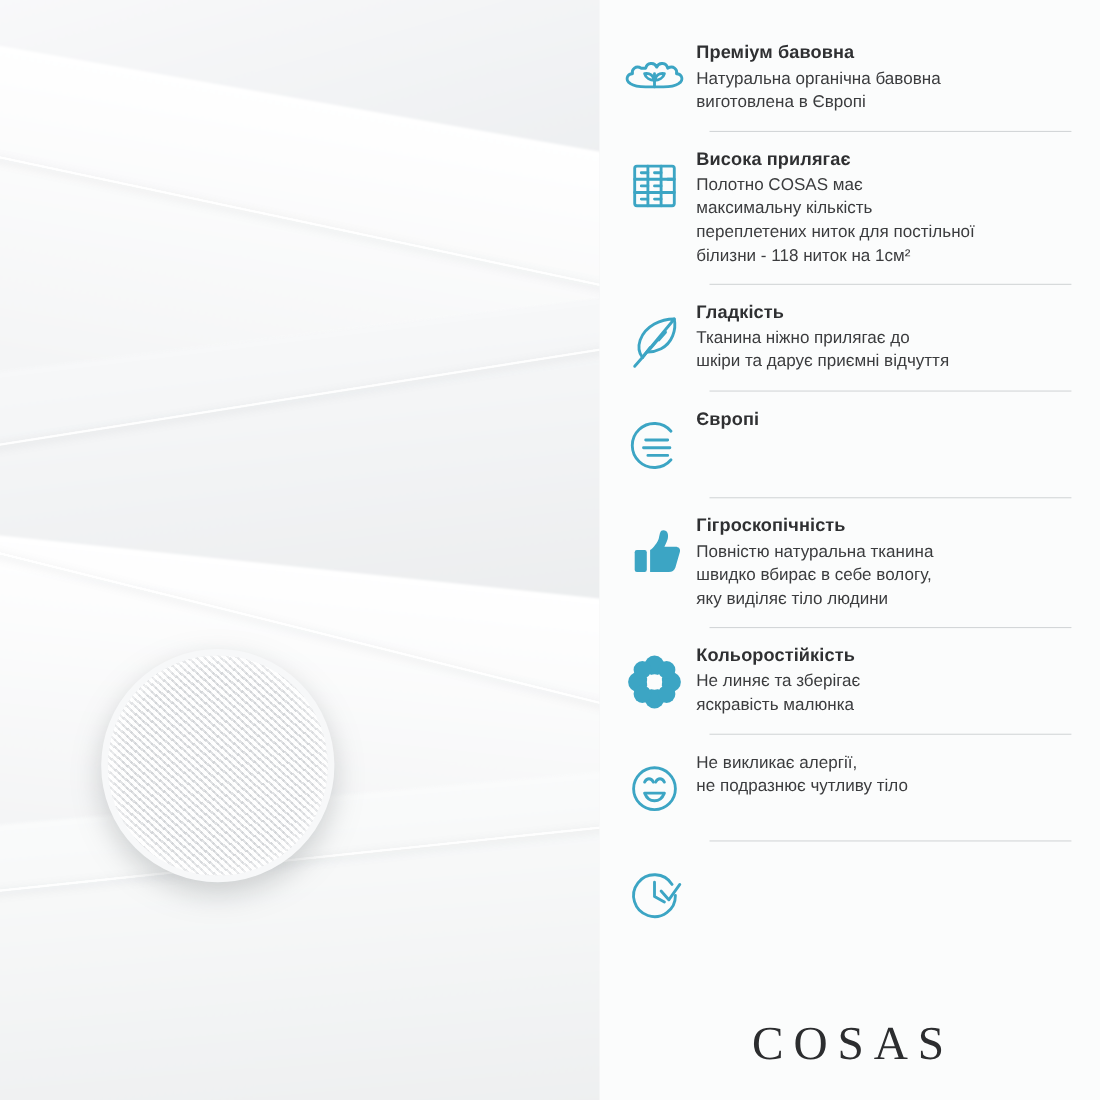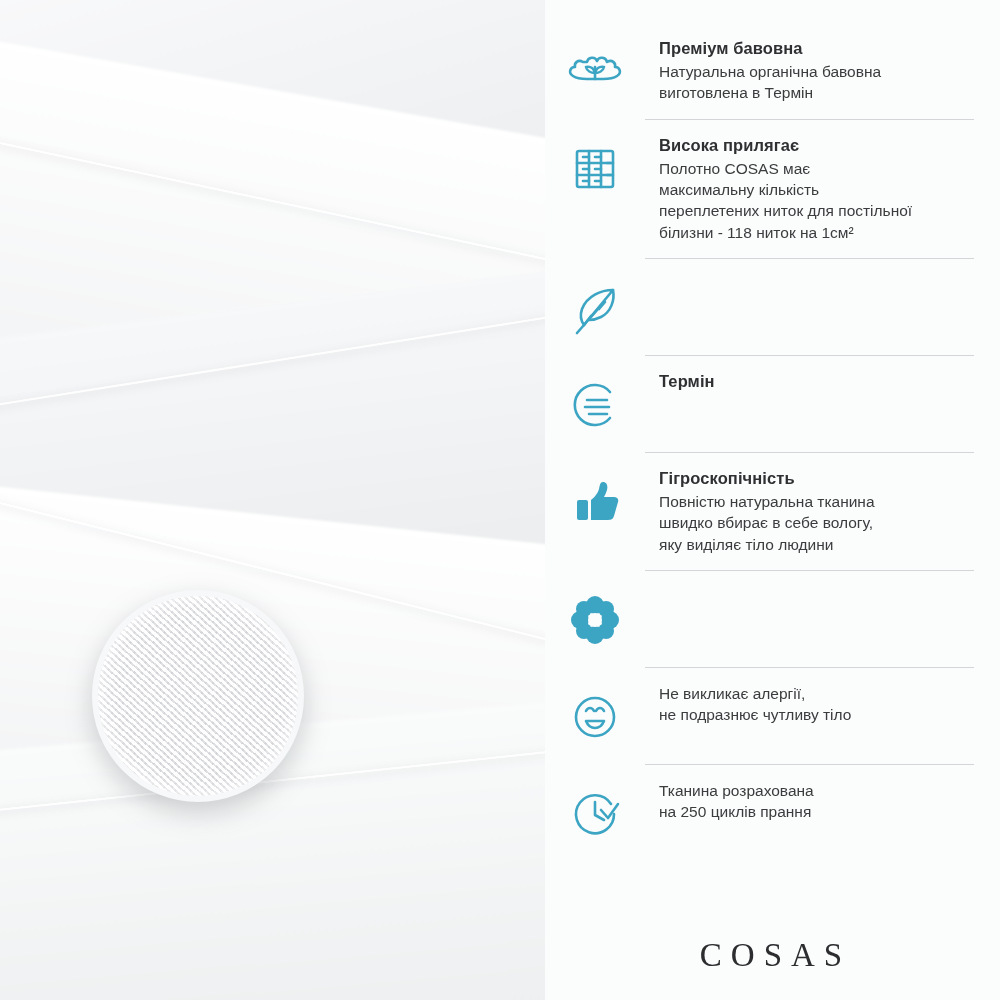--- a/index.html
+++ b/index.html
@@ -105,21 +105,21 @@
     position: absolute;
     left: 0; top: 0;
     width: 455px;
     padding: 34px 26px 0 14px;
     box-sizing: border-box;
   }
 
   .feature {
     display: flex;
     align-items: flex-start;
-    gap: 28px;
+    gap: 2px;
     padding: 0 0 0 0;
   }
   .icon-cell {
     flex: 0 0 72px;
     width: 72px;
     display: flex;
     align-items: center;
     justify-content: center;
     padding-top: 2px;
   }
@@ -147,21 +147,21 @@
     background: #d3d6d8;
     margin: 11px 0 11px 86px;
   }
   .feature-block { padding: 4px 0; }
 
   .brand {
     position: absolute;
     left: 0; bottom: 26px;
     width: 455px;
     text-align: center;
-    font-size: 33px;
+    font-size: 43px;
     letter-spacing: 9px;
     color: #2c2d2f;
     font-family: "Liberation Serif", serif;
     padding-left: 6px;
     box-sizing: border-box;
   }
 
   svg { display: block; }
   .ic { stroke: #3ca5c4; fill: none; stroke-width: 2.6; stroke-linecap: round; stroke-linejoin: round; }
   .ic-fill { fill: #3ca5c4; }
@@ -193,21 +193,21 @@
             <svg width="64" height="64" viewBox="0 0 64 64">
               <path class="ic" d="M20 22c-5-3-9 1-8 5 -5 0-7 6-2 9 3 2 9 3 14 3h16c5 0 11-1 14-3 5-3 3-9-2-9 1-4-3-8-8-5 -1-5-8-6-10-1 -2-5-9-4-10 1z"></path>
               <path class="ic" d="M32 39V27"></path>
               <path class="ic" d="M32 33c-4 0-8-2-9-6 5-1 8 2 9 6z"></path>
               <path class="ic" d="M32 33c4 0 8-2 9-6 -5-1-8 2-9 6z"></path>
             </svg>
           </div>
           <div class="txt-cell">
             <p class="f-title">Преміум бавовна</p>
             <p class="f-desc">Натуральна органічна бавовна
-виготовлена в Термін</p>
+виготовлена в Європі</p>
           </div>
         </div>
       </div>
       <div class="divider"></div>
 
       <div class="feature-block">
         <div class="feature">
           <div class="icon-cell">
             <svg width="64" height="64" viewBox="0 0 64 64">
               <rect class="ic" x="14" y="14" width="36" height="36" rx="2"></rect>
@@ -230,34 +230,39 @@
 
         <div class="feature">
           <div class="icon-cell">
             <svg width="64" height="64" viewBox="0 0 64 64">
               <path class="ic" d="M50 14c-12 0-26 6-31 19 -2 6-1 12 2 16l29-35z"></path>
               <path class="ic" d="M50 14c2 10-2 22-12 27 -4 2-8 3-12 3"></path>
               <path class="ic" d="M21 49l-7 8"></path>
               <path class="ic" d="M28 40l-7 9M35 33l-7 8M42 26l-6 7"></path>
             </svg>
           </div>
+          <div class="txt-cell">
+            <p class="f-title">Гладкість</p>
+            <p class="f-desc">Тканина ніжно прилягає до
+шкіри та дарує приємні відчуття</p>
+          </div>
         </div>
       </div>
       <div class="divider"></div>
 
       <div class="feature-block">
         <div class="feature">
           <div class="icon-cell">
             <svg width="64" height="64" viewBox="0 0 64 64">
               <path class="ic" d="M47 19a20 20 0 1 0 0 26"></path>
               <path class="ic" d="M24 27h20M22 34h24M26 41h18" stroke-width="3.4"></path>
             </svg>
           </div>
           <div class="txt-cell">
-            <p class="f-title">Термін</p>
+            <p class="f-title">Європі</p>
           </div>
         </div>
       </div>
       <div class="divider"></div>
 
       <div class="feature-block">
         <div class="feature">
           <div class="icon-cell">
             <svg width="64" height="64" viewBox="0 0 64 64">
               <rect class="ic-fill" x="14" y="30" width="11" height="20" rx="2"></rect>
@@ -284,20 +289,25 @@
                 <circle cx="17" cy="32" r="9"></circle>
                 <circle cx="47" cy="32" r="9"></circle>
                 <circle cx="21" cy="21" r="8"></circle>
                 <circle cx="43" cy="21" r="8"></circle>
                 <circle cx="21" cy="43" r="8"></circle>
                 <circle cx="43" cy="43" r="8"></circle>
               </g>
               <circle cx="32" cy="32" r="7" fill="#fbfcfc"></circle>
             </svg>
           </div>
+          <div class="txt-cell">
+            <p class="f-title">Кольоростійкість</p>
+            <p class="f-desc">Не линяє та зберігає
+яскравість малюнка</p>
+          </div>
         </div>
       </div>
       <div class="divider"></div>
 
       <div class="feature-block">
         <div class="feature">
           <div class="icon-cell">
             <svg width="64" height="64" viewBox="0 0 64 64">
               <circle class="ic" cx="32" cy="32" r="19"></circle>
               <path class="ic" d="M23 26c1-2 2-3 4-3s3 1 4 3" stroke-width="3"></path>
@@ -316,22 +326,20 @@
       <div class="feature-block">
         <div class="feature">
           <div class="icon-cell">
             <svg width="64" height="64" viewBox="0 0 64 64">
               <path class="ic" d="M48 22a19 19 0 1 0 3 10"></path>
               <path class="ic" d="M32 20v13l9 5"></path>
               <path class="ic" d="M38 28l7 8 10-14" stroke-width="3.2"></path>
             </svg>
           </div>
           <div class="txt-cell">
-            <p class="f-desc">Тканина розрахована
-на 250 циклів прання</p>
           </div>
         </div>
       </div>
 
     </div>
 
     <div class="brand">COSAS</div>
   </div>
 </div>
 

